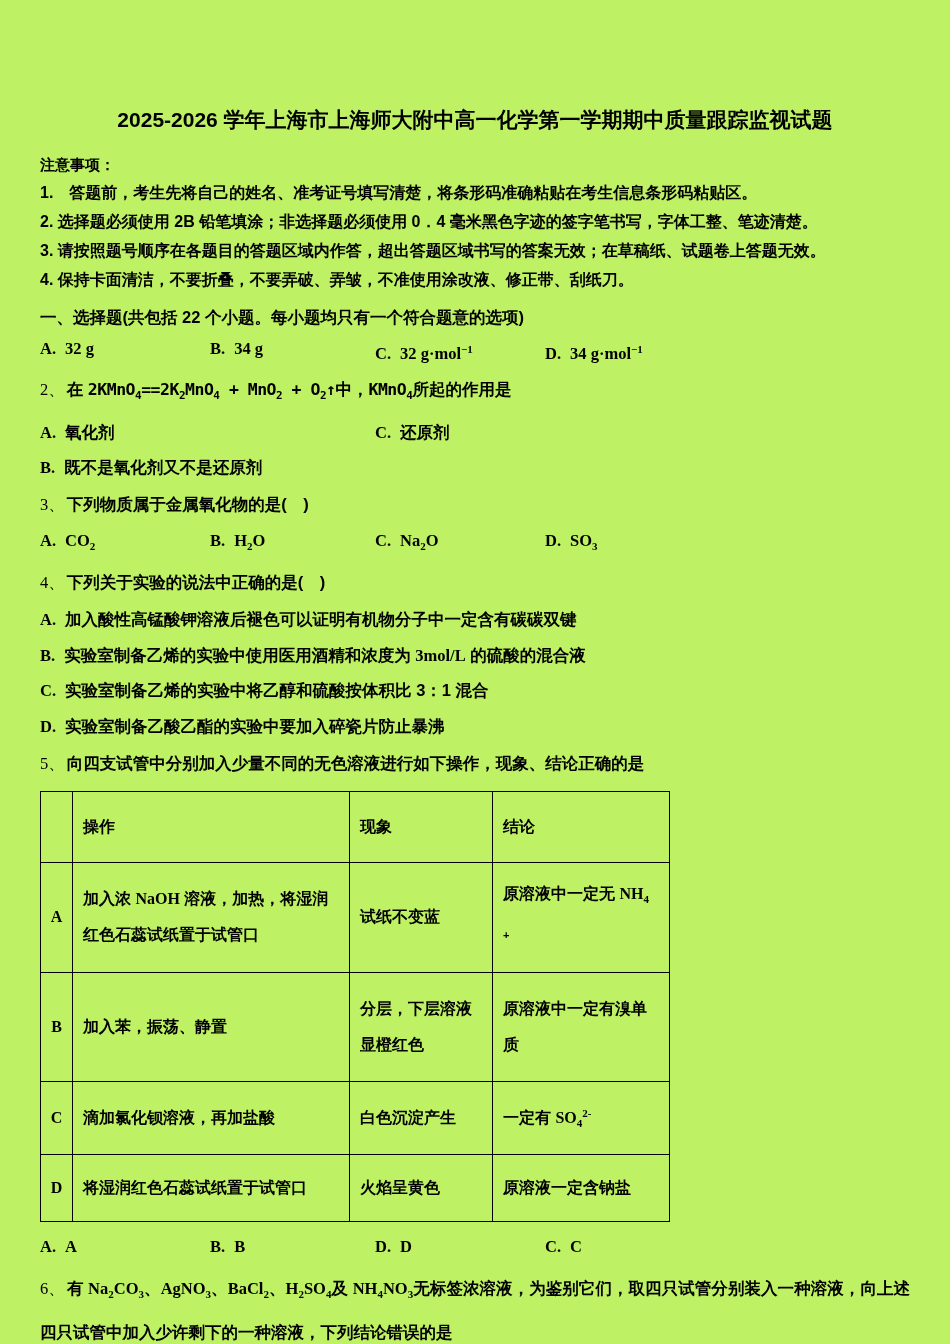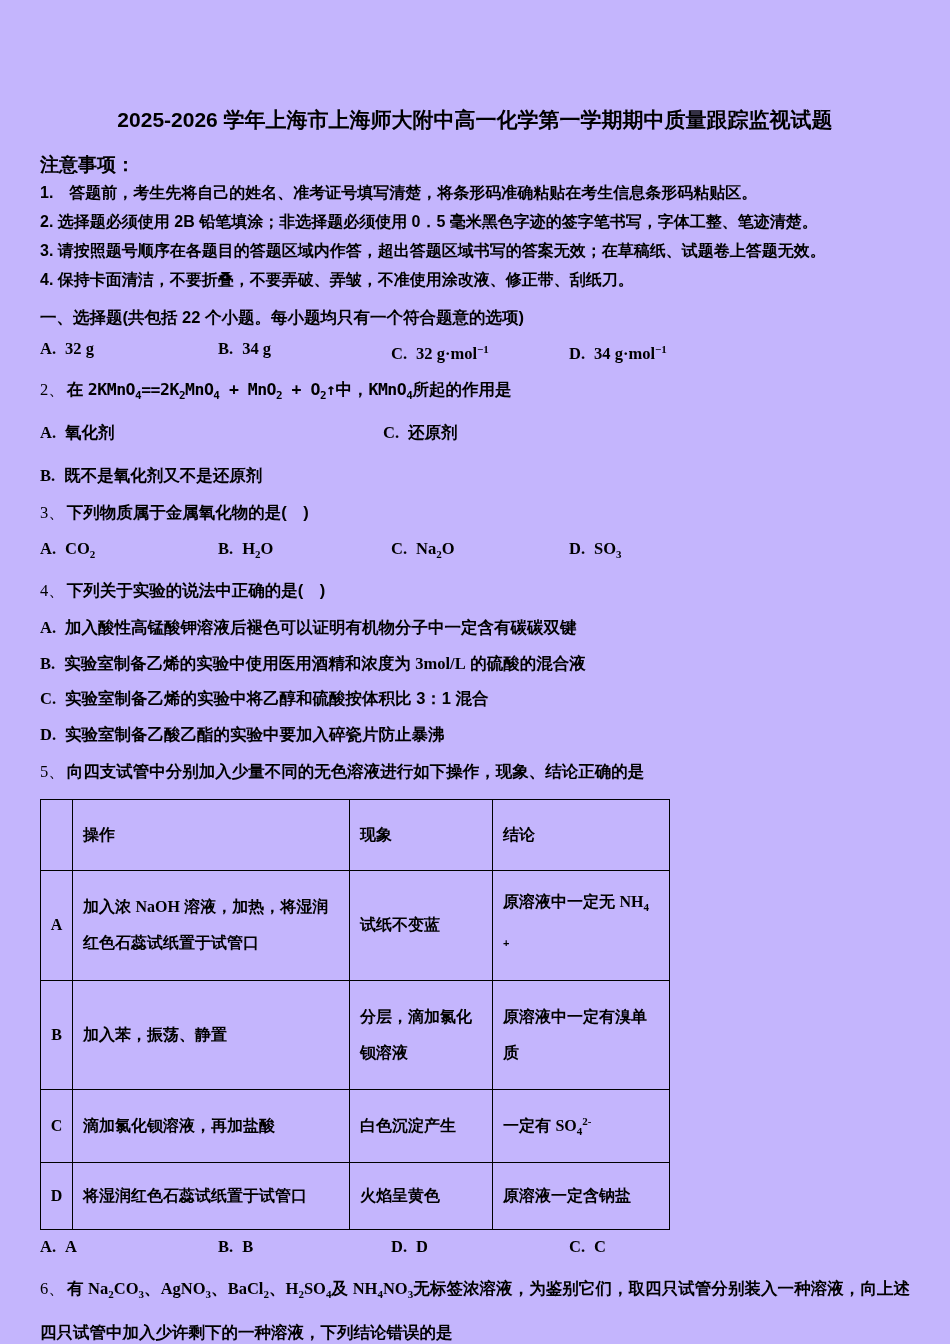--- a/index.html
+++ b/index.html
@@ -6,35 +6,35 @@
     margin: 0;
     padding: 0;
     background: #ffffff;
   }
   .page {
     position: relative;
     width: 950px;
     height: 1344px;
     box-sizing: border-box;
     padding: 106px 40px 0 40px;
-    background: #c4b5fd;
+    background: #bef264;
     color: #000000;
     font-family: "Liberation Sans", sans-serif;
     overflow: hidden;
   }
   .title {
     margin: 0 0 18px 0;
     font-size: 21px;
     line-height: 28px;
     font-weight: bold;
     text-align: center;
     font-family: "Liberation Sans", sans-serif;
   }
   .notice-heading {
-    font-size: 19px;
+    font-size: 15px;
     font-weight: bold;
     line-height: 26px;
   }
   .notice-item {
     font-size: 16px;
     font-weight: bold;
     line-height: 29px;
   }
   .section-heading {
     margin-top: 8px;
@@ -56,21 +56,20 @@
   .fm {
     font-family: "DejaVu Sans Mono", monospace;
     font-weight: bold;
     letter-spacing: -0.5px;
   }
   sub { font-size: 11px; }
   sup { font-size: 11px; }
   .opts {
     font-size: 16.5px;
     font-weight: bold;
-    gap: 8px;
   }
   .opts-4 {
     display: grid;
     grid-template-columns: 170px 165px 170px 1fr;
     line-height: 33px;
   }
   .opts-2 {
     display: grid;
     grid-template-columns: 335px 1fr;
     line-height: 35px;
@@ -106,34 +105,34 @@
   table.q5-table td.row-label {
     text-align: center;
     padding: 3px 2px;
     font-family: "Liberation Serif", serif;
   }
   tr.hdr td   { height: 44px; }
   tr.row-a td { height: 80px; }
   tr.row-b td { height: 82px; }
   tr.row-c td { height: 42px; }
   tr.row-d td { height: 40px; }
-  .after-table { }
+  .after-table { margin-top: 8px; }
   .q6-block { margin-top: 6px; }
 </style>
 </head>
 <body>
 
 <div class="page">
 
   <h1 class="title">2025-2026 学年上海市上海师大附中高一化学第一学期期中质量跟踪监视试题</h1>
 
   <div class="notice">
     <div class="notice-heading">注意事项：</div>
     <div class="notice-item">1.　答题前，考生先将自己的姓名、准考证号填写清楚，将条形码准确粘贴在考生信息条形码粘贴区。</div>
-    <div class="notice-item">2. 选择题必须使用 2B 铅笔填涂；非选择题必须使用 0．5 毫米黑色字迹的签字笔书写，字体工整、笔迹清楚。</div>
+    <div class="notice-item">2. 选择题必须使用 2B 铅笔填涂；非选择题必须使用 0．4 毫米黑色字迹的签字笔书写，字体工整、笔迹清楚。</div>
     <div class="notice-item">3. 请按照题号顺序在各题目的答题区域内作答，超出答题区域书写的答案无效；在草稿纸、试题卷上答题无效。</div>
     <div class="notice-item">4. 保持卡面清洁，不要折叠，不要弄破、弄皱，不准使用涂改液、修正带、刮纸刀。</div>
   </div>
 
   <div class="section-heading">一、选择题(共包括 22 个小题。每小题均只有一个符合题意的选项)</div>
 
   <div class="question">
     <div class="opts opts-4">
       <span class="opt"><span class="opt-key">A.</span><span><span class="latin-serif">32 g</span></span></span>
       <span class="opt"><span class="opt-key">B.</span><span><span class="latin-serif">34 g</span></span></span>
@@ -190,21 +189,21 @@
       </tr>
       <tr class="row-a">
         <td class="row-label">A</td>
         <td>加入浓 <span class="latin-serif">NaOH</span> 溶液，加热，将湿润红色石蕊试纸置于试管口</td>
         <td>试纸不变蓝</td>
         <td>原溶液中一定无 <span class="latin-serif">NH<sub>4</sub></span> <sup>+</sup></td>
       </tr>
       <tr class="row-b">
         <td class="row-label">B</td>
         <td>加入苯，振荡、静置</td>
-        <td>分层，滴加氯化钡溶液</td>
+        <td>分层，下层溶液显橙红色</td>
         <td>原溶液中一定有溴单质</td>
       </tr>
       <tr class="row-c">
         <td class="row-label">C</td>
         <td>滴加氯化钡溶液，再加盐酸</td>
         <td>白色沉淀产生</td>
         <td>一定有 <span class="latin-serif">SO<sub>4</sub><sup>2-</sup></span></td>
       </tr>
       <tr class="row-d">
         <td class="row-label">D</td>

